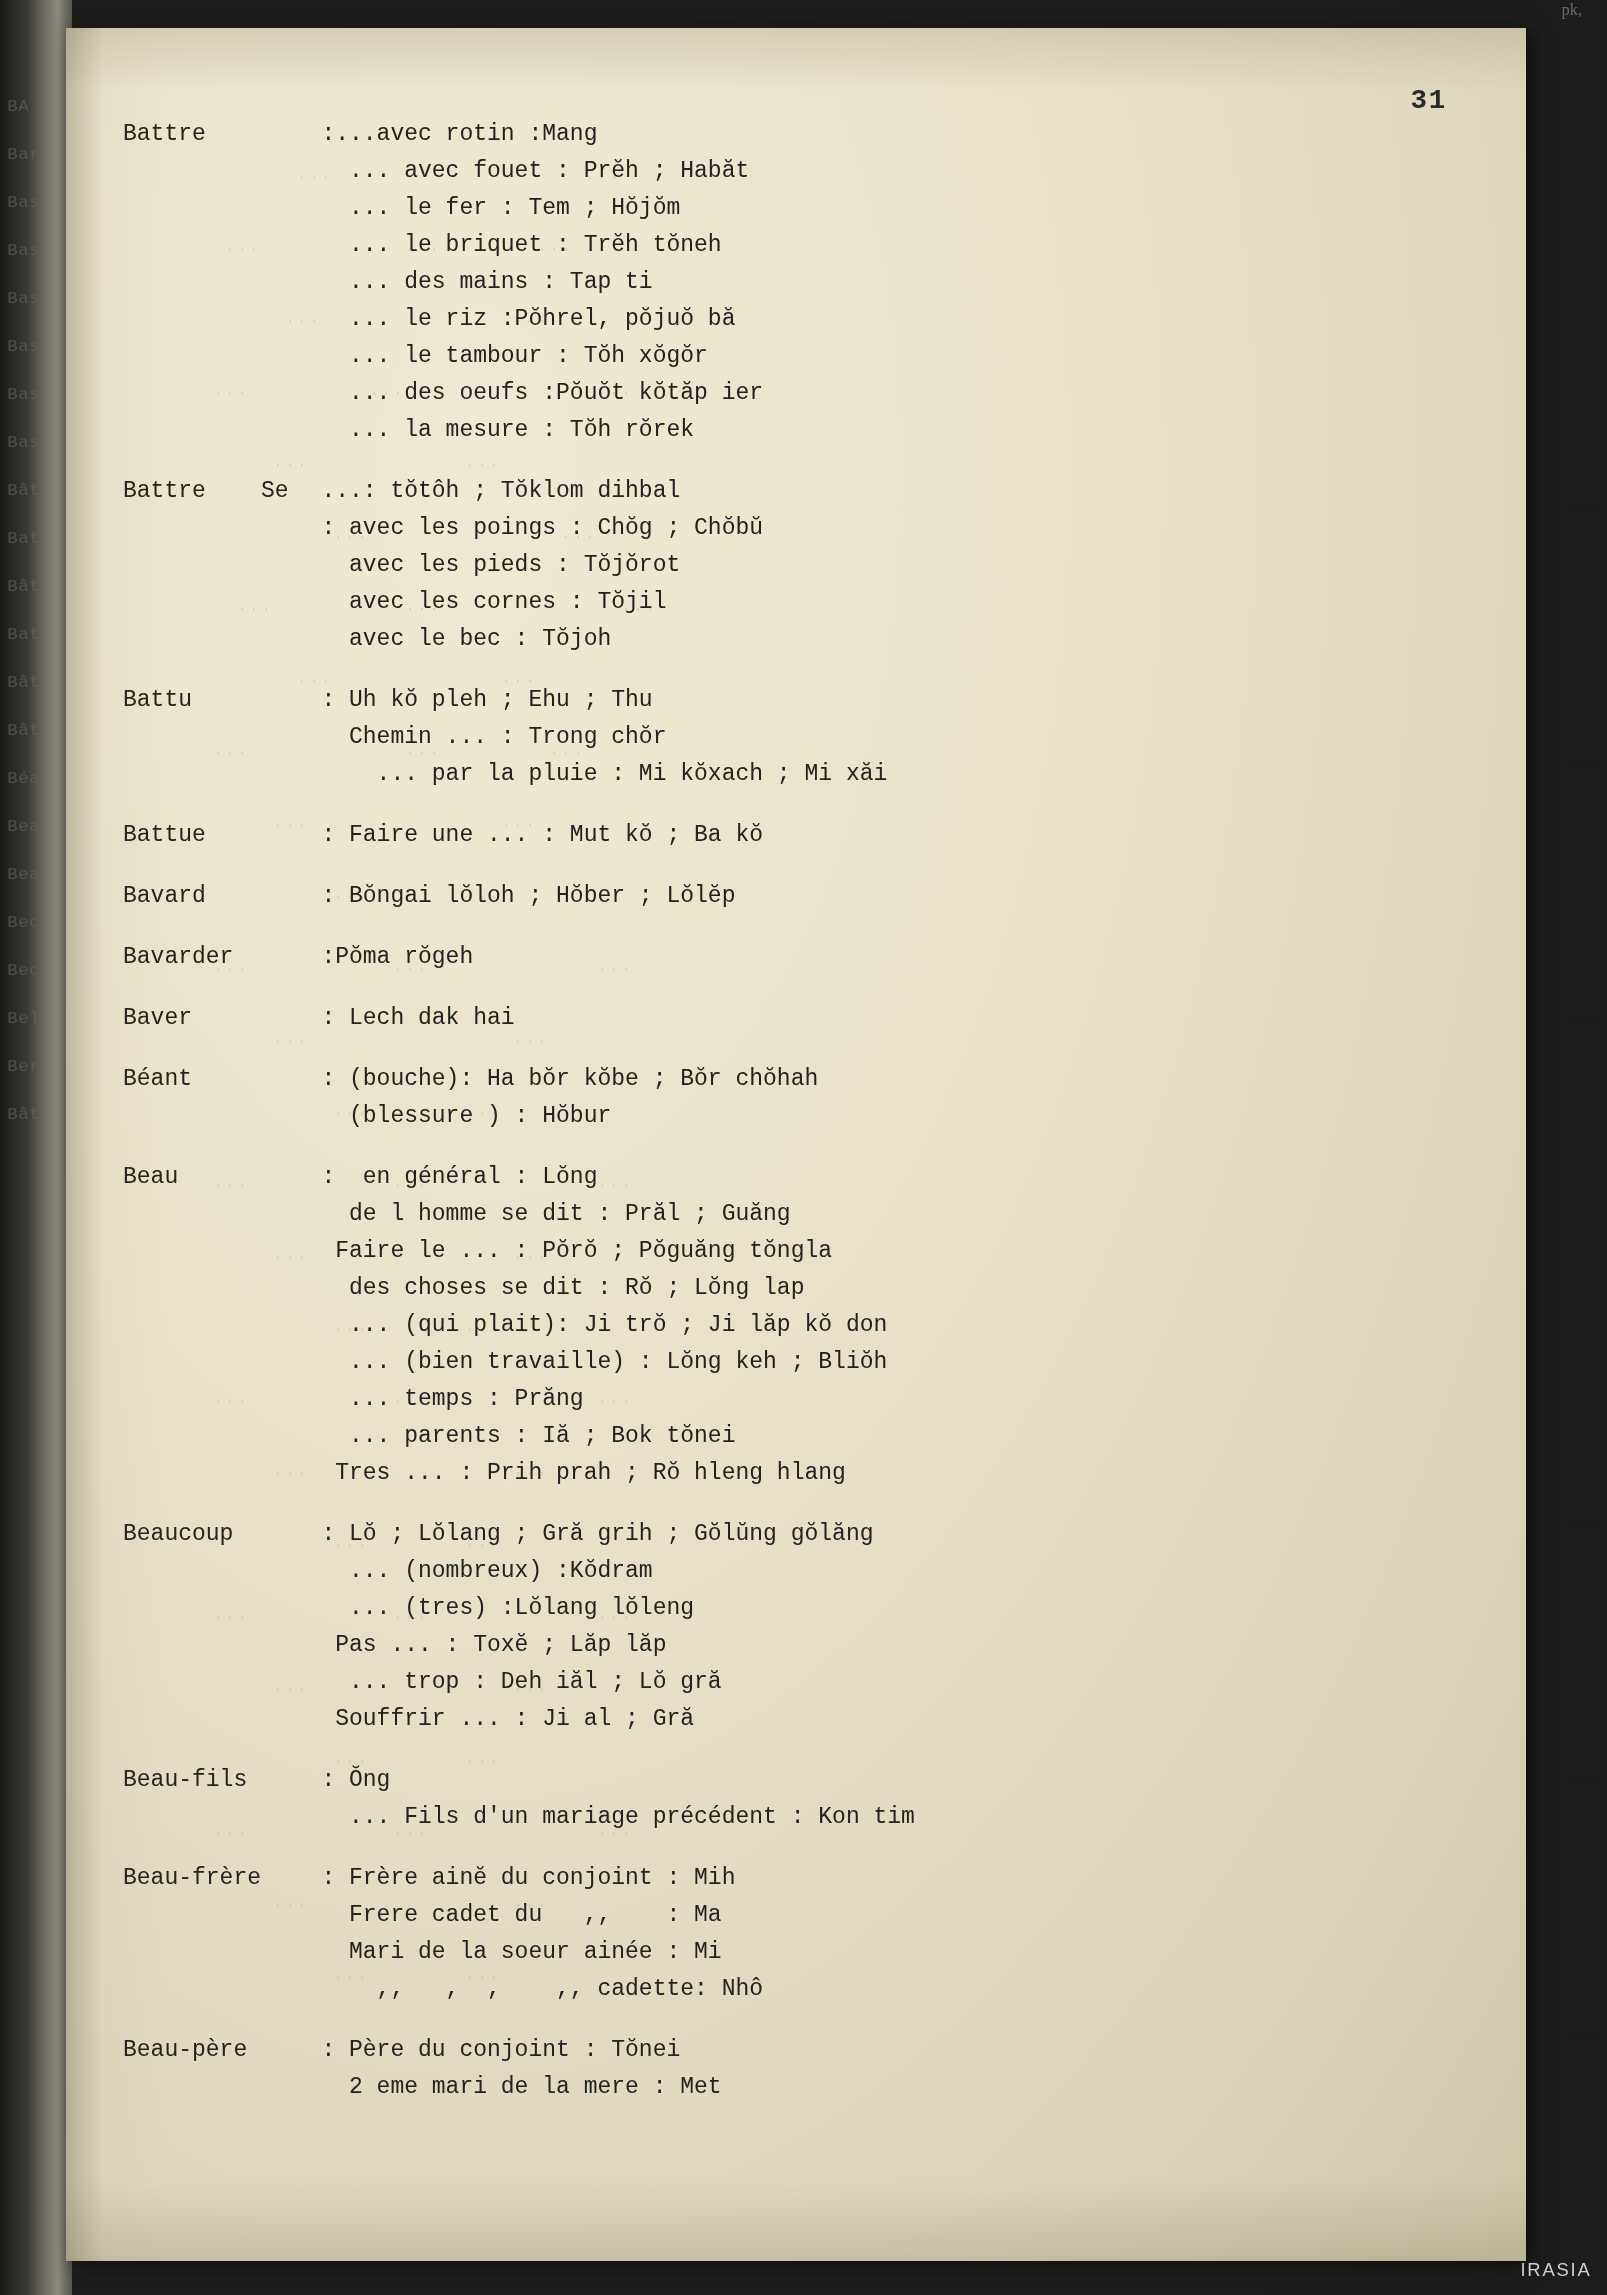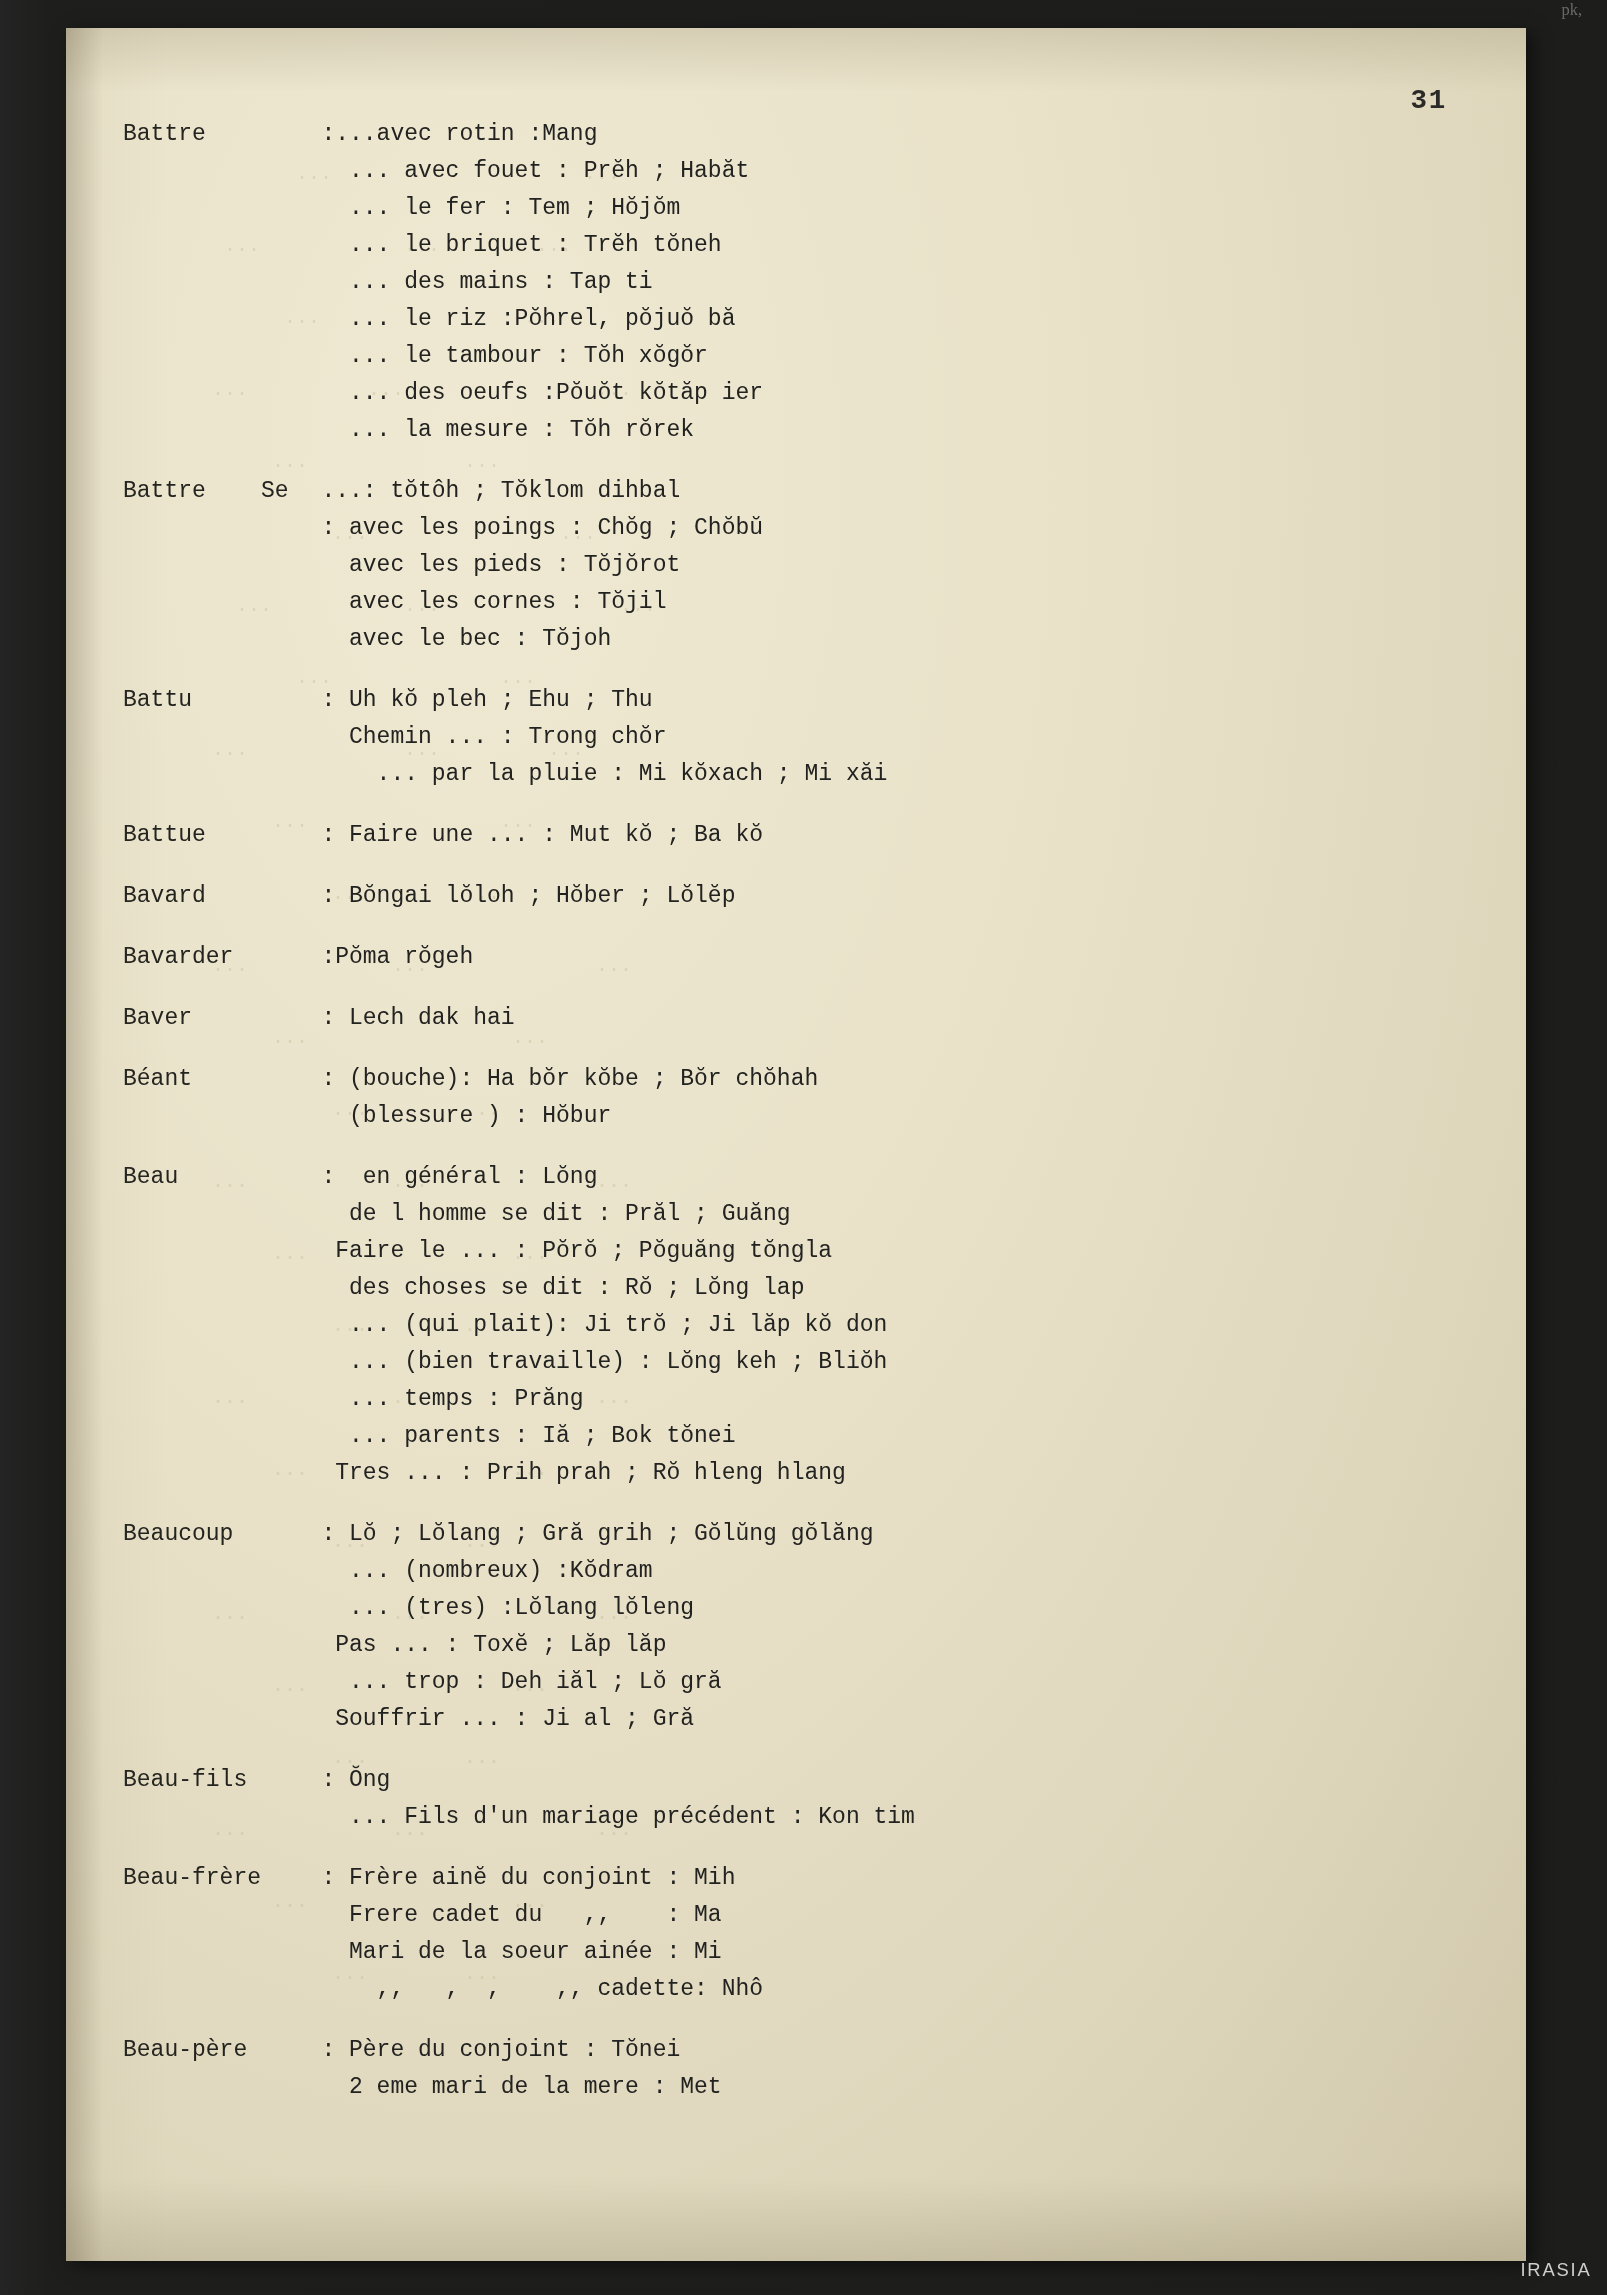--- a/index.html
+++ b/index.html
@@ -140,20 +140,44 @@
   }
 </style>
 </head>
 <body>
 
 <div class="page">
   <div class="bg-dark"></div>
 
   <div class="topcorner">pk,</div>
 
+  <div class="spine">
+    <div class="spine-ghost">BA
+Bar
+Bas
+Bas
+Bas
+Bas
+Bas
+Bas
+Bât
+Bat
+Bât
+Bat
+Bât
+Bât
+Béa
+Bea
+Bea
+Bec
+Bec
+Bel
+Ber
+Bât</div>
+  </div>
 
   <div class="sheet">
     <div class="bleed">          ...                     ...
     ...            ...        ...
          ...                 ...
    ...          ...                ...
         ...             ...
              ...                ...
      ...           ...               ...
           ...              ...

